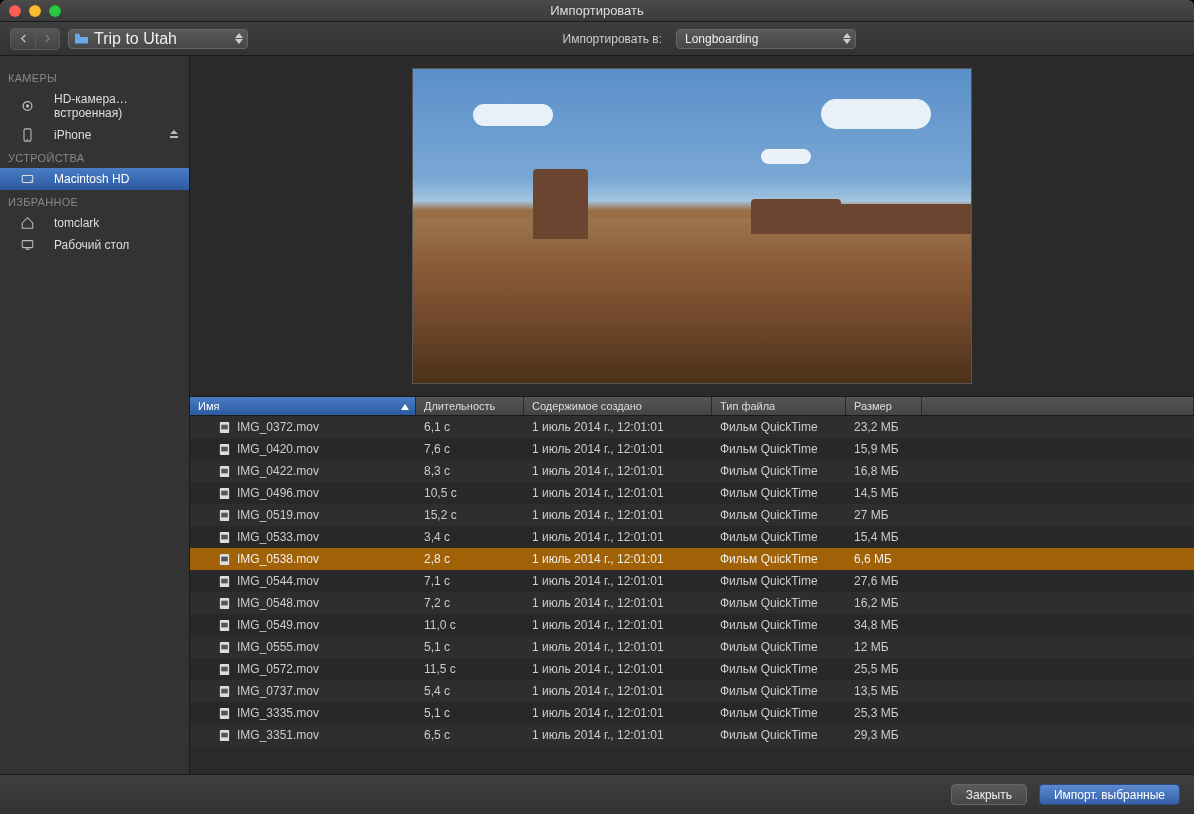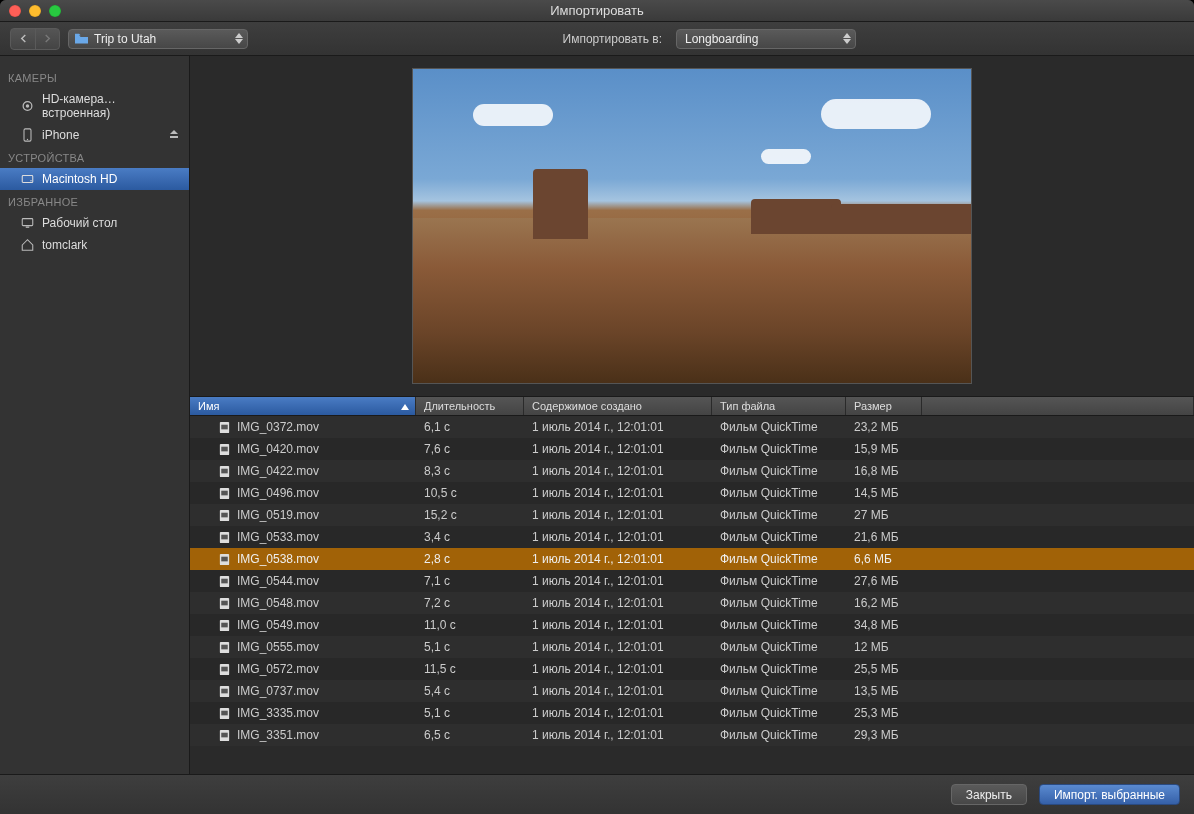--- a/index.html
+++ b/index.html
@@ -76,21 +76,21 @@
 .nav-btn svg { width: 9px; height: 9px; }
 .location-select {
   height: 20px;
   background: linear-gradient(#5a5a5a,#474747);
   border: 1px solid #666;
   border-radius: 4px;
   display: flex;
   align-items: center;
   padding: 0 20px 0 6px;
   color: #eee;
-  font-size: 12px;
+  font-size: 16px;
   position: relative;
   width: 180px;
 }
 .folder-icon {
   width: 13px; height: 11px;
   margin-right: 6px;
   flex-shrink: 0;
 }
 .select-arrows {
   position: absolute;
@@ -138,21 +138,21 @@
   padding: 6px 10px 4px 8px;
   text-transform: uppercase;
   letter-spacing: 0.3px;
 }
 .sidebar-item {
   display: flex;
   align-items: center;
   padding: 4px 8px 4px 20px;
   color: #ddd;
   font-size: 12px;
-  gap: 7px;
+  gap: 19px;
   position: relative;
 }
 .sidebar-item.selected {
   background: linear-gradient(#4a7cc4, #2b5aa0);
   color: #fff;
 }
 .sb-icon {
   width: 15px; height: 12px;
   display: flex; align-items: center; justify-content: center;
   flex-shrink: 0;
@@ -373,33 +373,33 @@
               <rect x="2" y="4" width="12" height="8" rx="1" fill="none" stroke="#ddd" stroke-width="1.2"></rect>
               <circle cx="12" cy="10" r="0.8" fill="#ddd"></circle>
             </svg>
           </span>
           <span>Macintosh HD</span>
         </div>
         <div class="sidebar-section-title">ИЗБРАННОЕ</div>
         <div class="sidebar-item">
           <span class="sb-icon">
             <svg viewBox="0 0 16 16">
+              <path d="M2 8 L8 2 L14 8 L14 14 L2 14 Z" fill="none" stroke="#bbb" stroke-width="1.2"></path>
+            </svg>
+          </span>
+          <span>tomclark</span>
+        </div>
+        <div class="sidebar-item">
+          <span class="sb-icon">
+            <svg viewBox="0 0 16 16">
               <rect x="2" y="3" width="12" height="8" rx="1" fill="none" stroke="#bbb" stroke-width="1.2"></rect>
               <rect x="6" y="12" width="4" height="1.5" fill="#bbb"></rect>
             </svg>
           </span>
           <span>Рабочий стол</span>
-        </div>
-        <div class="sidebar-item">
-          <span class="sb-icon">
-            <svg viewBox="0 0 16 16">
-              <path d="M2 8 L8 2 L14 8 L14 14 L2 14 Z" fill="none" stroke="#bbb" stroke-width="1.2"></path>
-            </svg>
-          </span>
-          <span>tomclark</span>
         </div>
       </div>
 
     <div class="main">
       <div class="preview-area">
         <div class="preview-img">
           <div class="cloud c1"></div>
             <div class="cloud c2"></div>
             <div class="cloud c3"></div>
           <div class="ground"></div>
@@ -503,21 +503,21 @@
             <div class="cell name">
               <span class="file-icon"><svg viewBox="0 0 14 14">
                   <rect x="2" y="1" width="10" height="12" rx="1" fill="#ddd"></rect>
                   <rect x="3.5" y="4" width="7" height="5" fill="#555"></rect>
                 </svg></span>
               <span>IMG_0533.mov</span>
             </div>
             <div class="cell dur">3,4 с</div>
             <div class="cell date">1 июль 2014 г., 12:01:01</div>
             <div class="cell type">Фильм QuickTime</div>
-            <div class="cell size">21,6 МБ</div>
+            <div class="cell size">15,4 МБ</div>
           </div>
           <div class="row selected">
             <div class="cell name">
               <span class="file-icon"><svg viewBox="0 0 14 14">
                   <rect x="2" y="1" width="10" height="12" rx="1" fill="#ddd"></rect>
                   <rect x="3.5" y="4" width="7" height="5" fill="#555"></rect>
                 </svg></span>
               <span>IMG_0538.mov</span>
             </div>
             <div class="cell dur">2,8 с</div>

